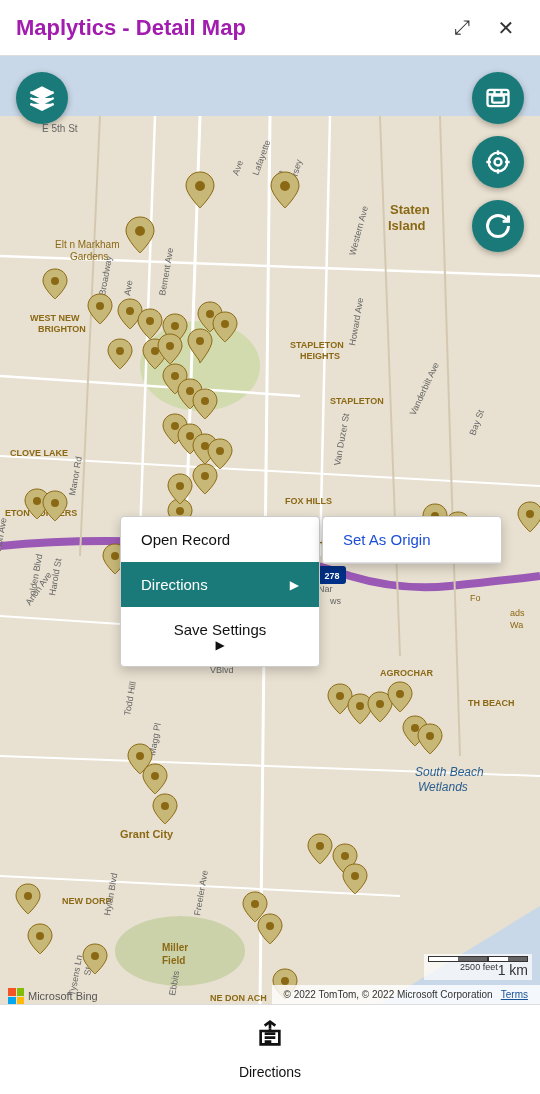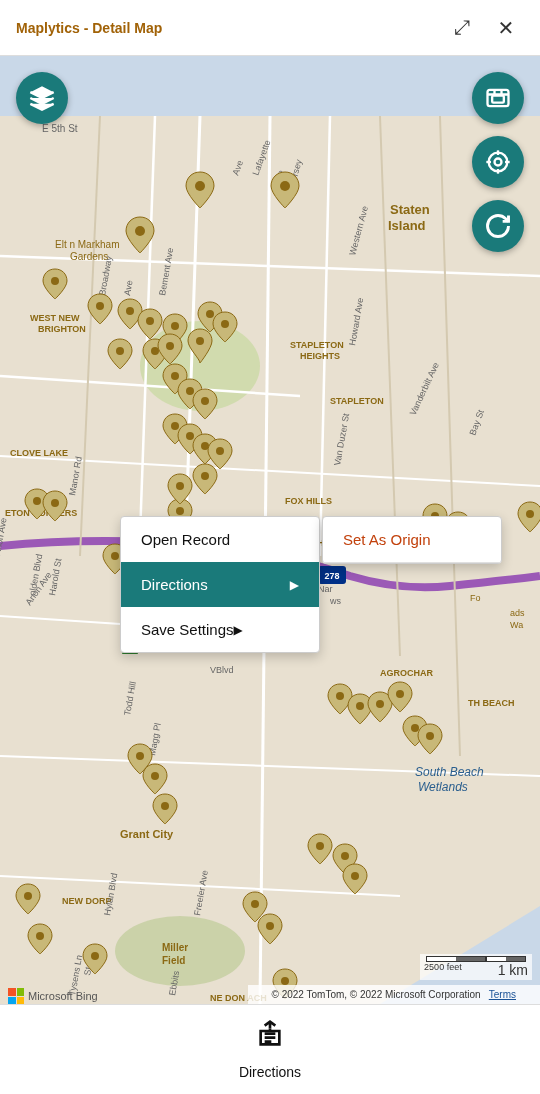--- a/index.html
+++ b/index.html
@@ -19,23 +19,23 @@
       height: 56px;
       background: #fff;
       display: flex;
       align-items: center;
       justify-content: space-between;
       padding: 0 16px;
       z-index: 100;
       border-bottom: 1px solid #ddd;
     }
     #title-bar .title {
-      font-size: 14px;
+      font-size: 22px;
       font-weight: 600;
-      color: #a16207;
+      color: #a21caf;
     }
     #title-bar .title-icons {
       display: flex;
       gap: 8px;
     }
     #title-bar .title-icon-btn {
       width: 36px; height: 36px;
       display: flex; align-items: center; justify-content: center;
       cursor: pointer;
       font-size: 20px;
@@ -124,30 +124,30 @@
       background: #fff;
       border: 1px solid #ccc;
       border-radius: 4px;
       box-shadow: 0 4px 12px rgba(0,0,0,0.2);
       z-index: 201;
       min-width: 180px;
     }
     .submenu-item {
       padding: 14px 20px;
       font-size: 15px;
-      color: #c2410c;
+      color: #1d4ed8;
       cursor: pointer;
     }
 
     
     #map-attribution {
       position: absolute;
       bottom: 0; right: 0;
       background: rgba(255,255,255,0.8);
-      padding: 4px 24px;
+      padding: 4px 12px;
       font-size: 10px;
       color: #333;
       z-index: 50;
     }
     #scale-bar {
       position: absolute;
       bottom: 24px; right: 8px;
       z-index: 50;
       background: rgba(255,255,255,0.7);
       padding: 2px 4px;
@@ -545,21 +545,21 @@
     </div>
 
     <div id="context-menu">
       <div class="menu-item">
         <span>Open Record</span>
       </div>
       <div class="menu-item active" style="display:flex;align-items:center;justify-content:space-between;">
         <span>Directions</span>
         <span style="font-size:12px;">▶</span>
       </div>
-      <div class="menu-item" style="display:flex;align-items:center;justify-content:flex-start;">
+      <div class="menu-item" style="display:flex;align-items:center;justify-content:space-between;flex-direction:column;">
         <span>Save Settings</span>
         <span style="font-size:12px;">▶</span>
       </div>
     </div>
 
     <div id="submenu">
       <div class="submenu-item">
         <span>Set As Origin</span>
       </div>
       <hr class="menu-separator">
@@ -571,21 +571,21 @@
           <div style="display:flex;align-items:center;">
             <div style="width:60px;height:6px;background:#666;border:1px solid #333;display:flex;">
               <div style="width:50%;background:#fff;"></div>
               <div style="width:50%;background:#666;"></div>
             </div>
             <div style="width:40px;height:6px;background:#666;border:1px solid #333;display:flex;">
               <div style="width:50%;background:#fff;"></div>
               <div style="width:50%;background:#666;"></div>
             </div>
           </div>
-          <div style="display:flex;justify-content:flex-end;width:100%;gap:36px;">
+          <div style="display:flex;justify-content:flex-end;width:100%;">
             <span style="font-size:9px;">2500 feet</span>
             <span style="font-size:14px;">1 km</span>
           </div>
         </div>
       </div>
     </div>
 
     <div id="map-attribution">
       <span>© 2022 TomTom, © 2022 Microsoft Corporation</span>
       &nbsp;

